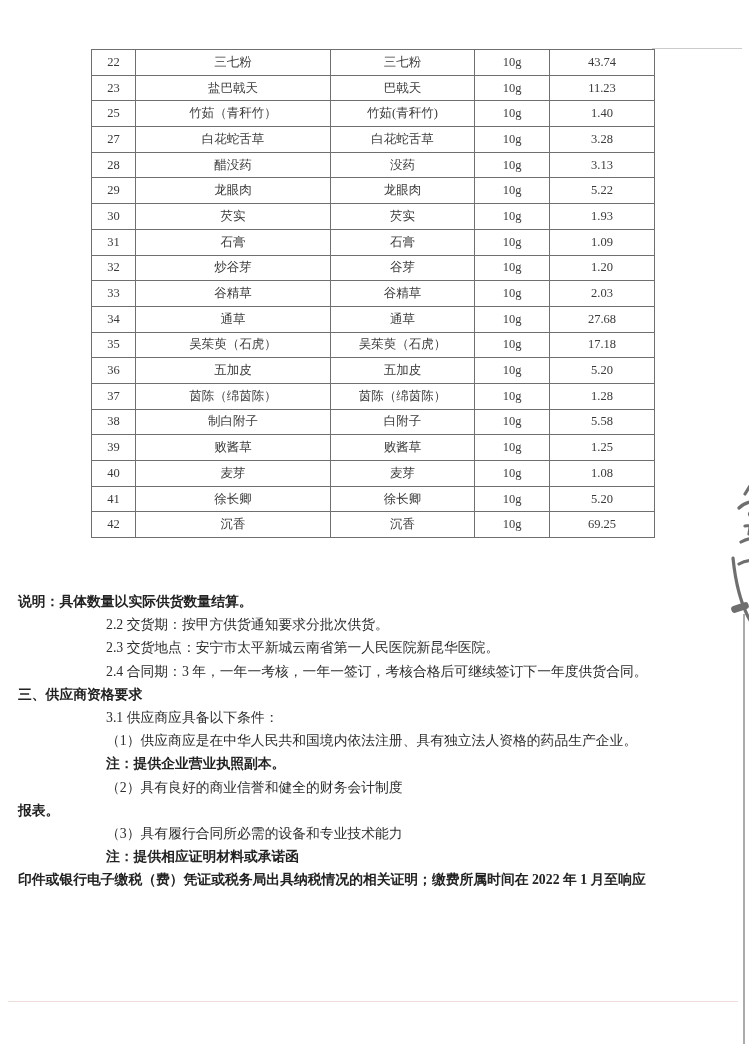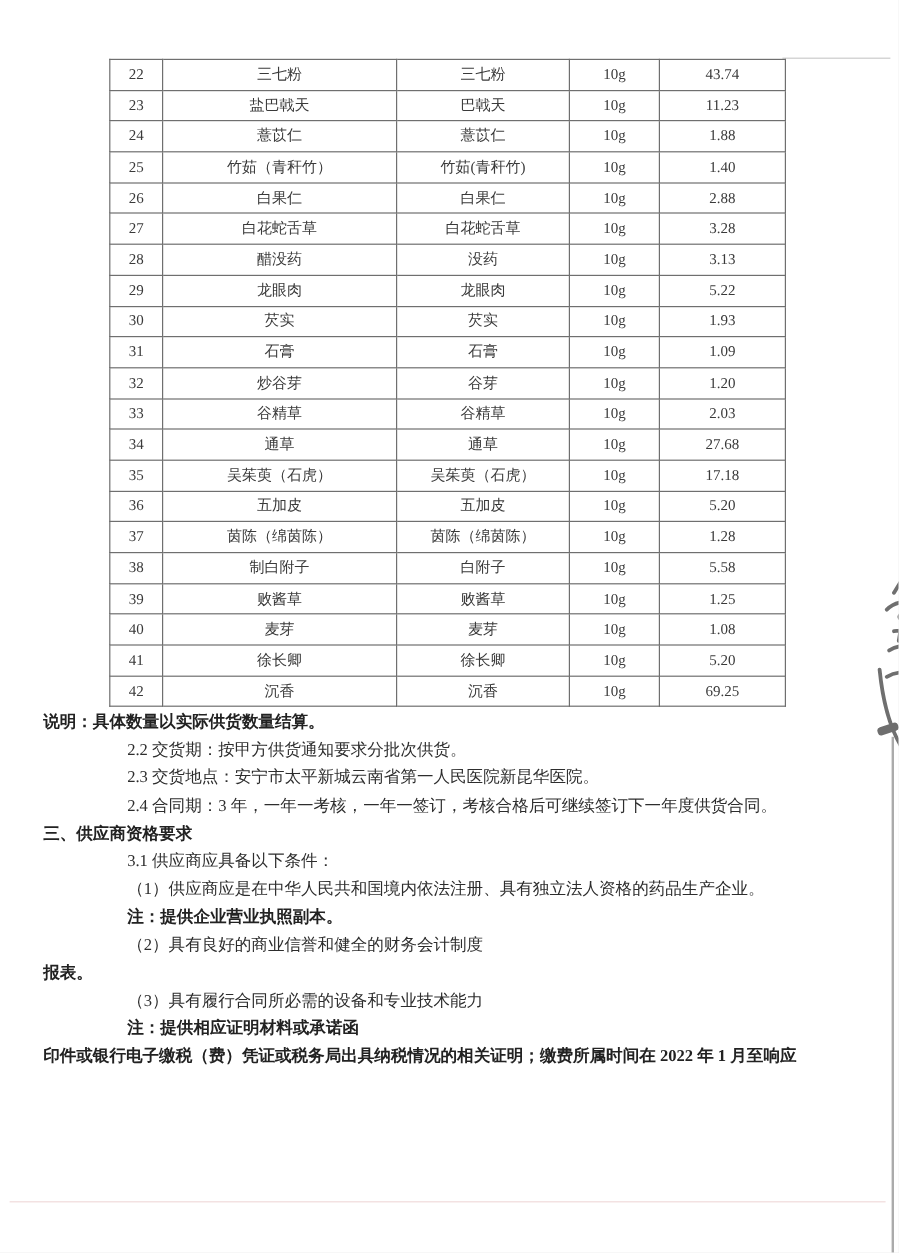--- a/index.html
+++ b/index.html
@@ -26,21 +26,21 @@
     overflow:hidden;
     white-space:nowrap;
   }
   .items-table{border:1.5px solid #5e5e5e;}
   
   .notes{
     position:absolute;left:0;top:590px;width:749px;
     font-size:13.8px;line-height:23.2px;
     color:#2d2d2d;
   }
-  .notes .line{white-space:nowrap;padding-left:36px;}
+  .notes .line{white-space:nowrap;padding-left:18px;}
   .notes .line.indent{padding-left:106px;}
   .notes .line.bold{font-weight:bold;color:#222;}
   
   .top-edge-artifact{
     position:absolute;left:652px;top:48px;width:90px;height:1px;
     background:rgba(140,140,140,0.45);
   }
   .scan-edge-line{
     position:absolute;left:743px;top:614px;width:2px;height:430px;
     background:#ababab;
@@ -83,43 +83,29 @@
         </tr>
 
         <tr>
           <td>23</td>
           <td>盐巴戟天</td>
           <td>巴戟天</td>
           <td>10g</td>
           <td>11.23</td>
         </tr>
 
-        <tr>
-          <td>24</td>
-          <td>薏苡仁</td>
-          <td>薏苡仁</td>
-          <td>10g</td>
-          <td>1.88</td>
-        </tr>
 
         <tr>
           <td>25</td>
           <td>竹茹（青秆竹）</td>
           <td>竹茹(青秆竹)</td>
           <td>10g</td>
           <td>1.40</td>
         </tr>
 
-        <tr>
-          <td>26</td>
-          <td>白果仁</td>
-          <td>白果仁</td>
-          <td>10g</td>
-          <td>2.88</td>
-        </tr>
 
         <tr>
           <td>27</td>
           <td>白花蛇舌草</td>
           <td>白花蛇舌草</td>
           <td>10g</td>
           <td>3.28</td>
         </tr>
 
         <tr>

